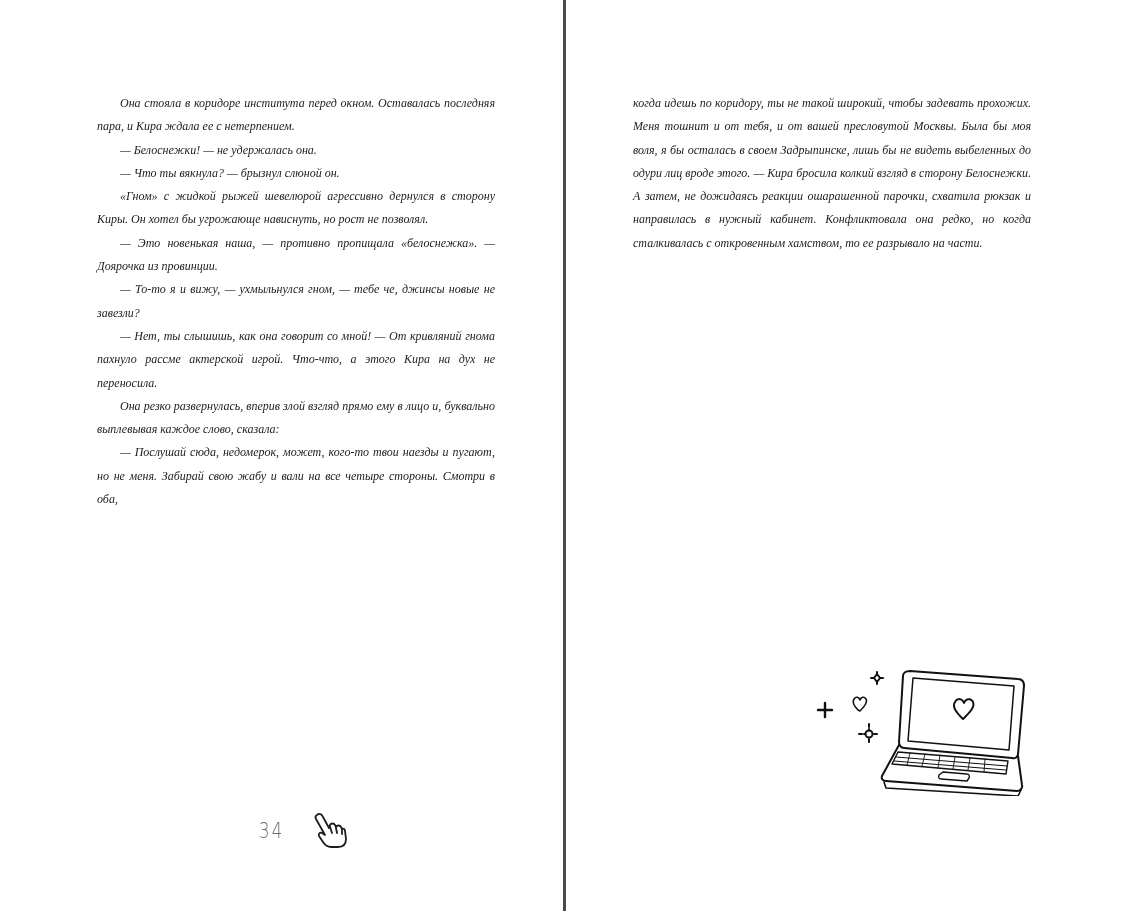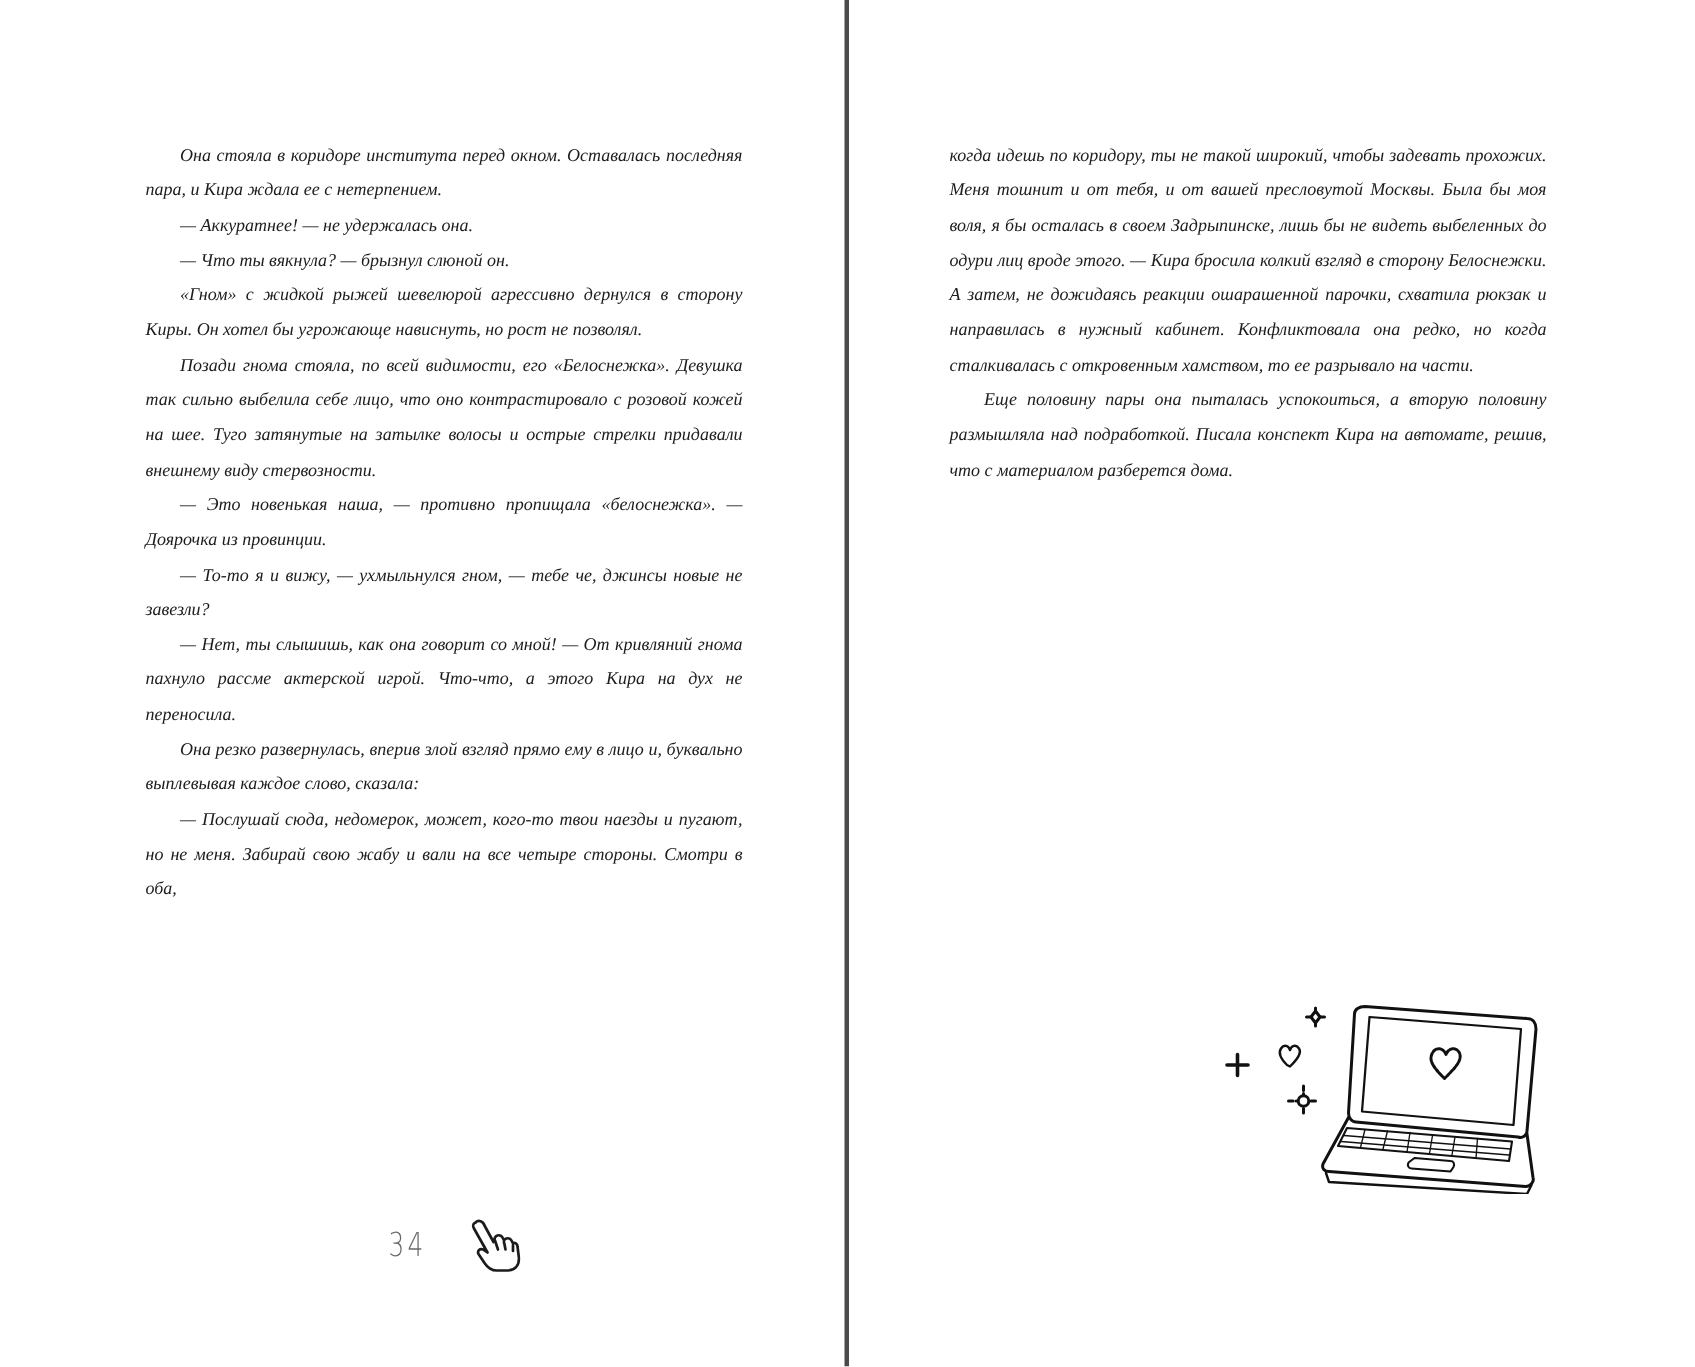--- a/index.html
+++ b/index.html
@@ -80,24 +80,23 @@
     }
   </style>
 </head>
 <body>
 
 <div class="spread">
 
   <div class="page page-left">
     <div class="text-block">
       <p class="para">Она стояла в коридоре института перед окном. Оставалась последняя пара, и Кира ждала ее с нетер­пением.</p>
-      <p class="para">— Аккуратнее! — не удержалась она.</p>
+      <p class="para">— Белоснежки! — не удержалась она.</p>
       <p class="para">— Что ты вякнула? — брызнул слюной он.</p>
       <p class="para">«Гном» с жидкой рыжей шевелюрой агрессивно дернулся в сторону Киры. Он хотел бы угрожающе нависнуть, но рост не позволял.</p>
-      <p class="para">Позади гнома стояла, по всей видимости, его «Бе­лоснежка». Девушка так сильно выбелила себе лицо, что оно контрастировало с розовой кожей на шее. Туго затянутые на затылке волосы и острые стрелки придавали внешнему виду стервозности.</p>
       <p class="para">— Это новенькая наша, — противно пропищала «белоснежка». — Дояроч­ка из провинции.</p>
       <p class="para">— То-то я и вижу, — ухмыльнулся гном, — тебе че, джинсы новые не завезли?</p>
       <p class="para">— Нет, ты слышишь, как она говорит со мной! — От кривляний гнома пахнуло рассме актерской иг­рой. Что-что, а этого Кира на дух не переносила.</p>
       <p class="para">Она резко развернулась, вперив злой взгляд прямо ему в лицо и, буквально выплевывая каждое слово, сказала:</p>
       <p class="para">— Послушай сюда, недомерок, может, кого-то твои наезды и пугают, но не меня. Забирай свою жабу и вали на все четыре стороны. Смотри в оба,</p>
     </div>
 
     <div class="folio">
       <span class="folio-number">34</span>
       <svg class="hand-icon" viewBox="0 0 34 38">
@@ -109,21 +108,20 @@
         </g>
       </svg>
     </div>
   </div>
 
   <div class="gutter"></div>
 
   <div class="page page-right">
     <div class="text-block">
       <p class="para no-indent">когда идешь по коридору, ты не такой широкий, чтобы задевать прохожих. Меня тошнит и от тебя, и от вашей пресловутой Москвы. Была бы моя воля, я бы осталась в своем Задрыпинске, лишь бы не ви­деть выбеленных до одури лиц вроде этого. — Кира бросила колкий взгляд в сторону Белоснежки. А за­тем, не дожидаясь реакции ошарашенной парочки, схватила рюкзак и направилась в нужный кабинет. Конфликтовала она редко, но когда сталкивалась с откровенным хамством, то ее разрывало на части.</p>
-      <p class="para">Еще половину пары она пыталась успокоиться, а вторую половину размышляла над подработкой. Писала конспект Кира на автомате, решив, что с ма­териалом разберется дома.</p>
     </div>
 
     <svg class="laptop-illustration" viewBox="0 0 230 140">
       <g fill="none" stroke="#111" stroke-width="2" stroke-linejoin="round" stroke-linecap="round">
 
         <g>
           <path d="M67 16 L67 28 M61 22 L73 22"></path>
           <path d="M64 22 L67 18 L70 22 L67 26 Z" fill="#fff"></path>
         </g>
         <g>

